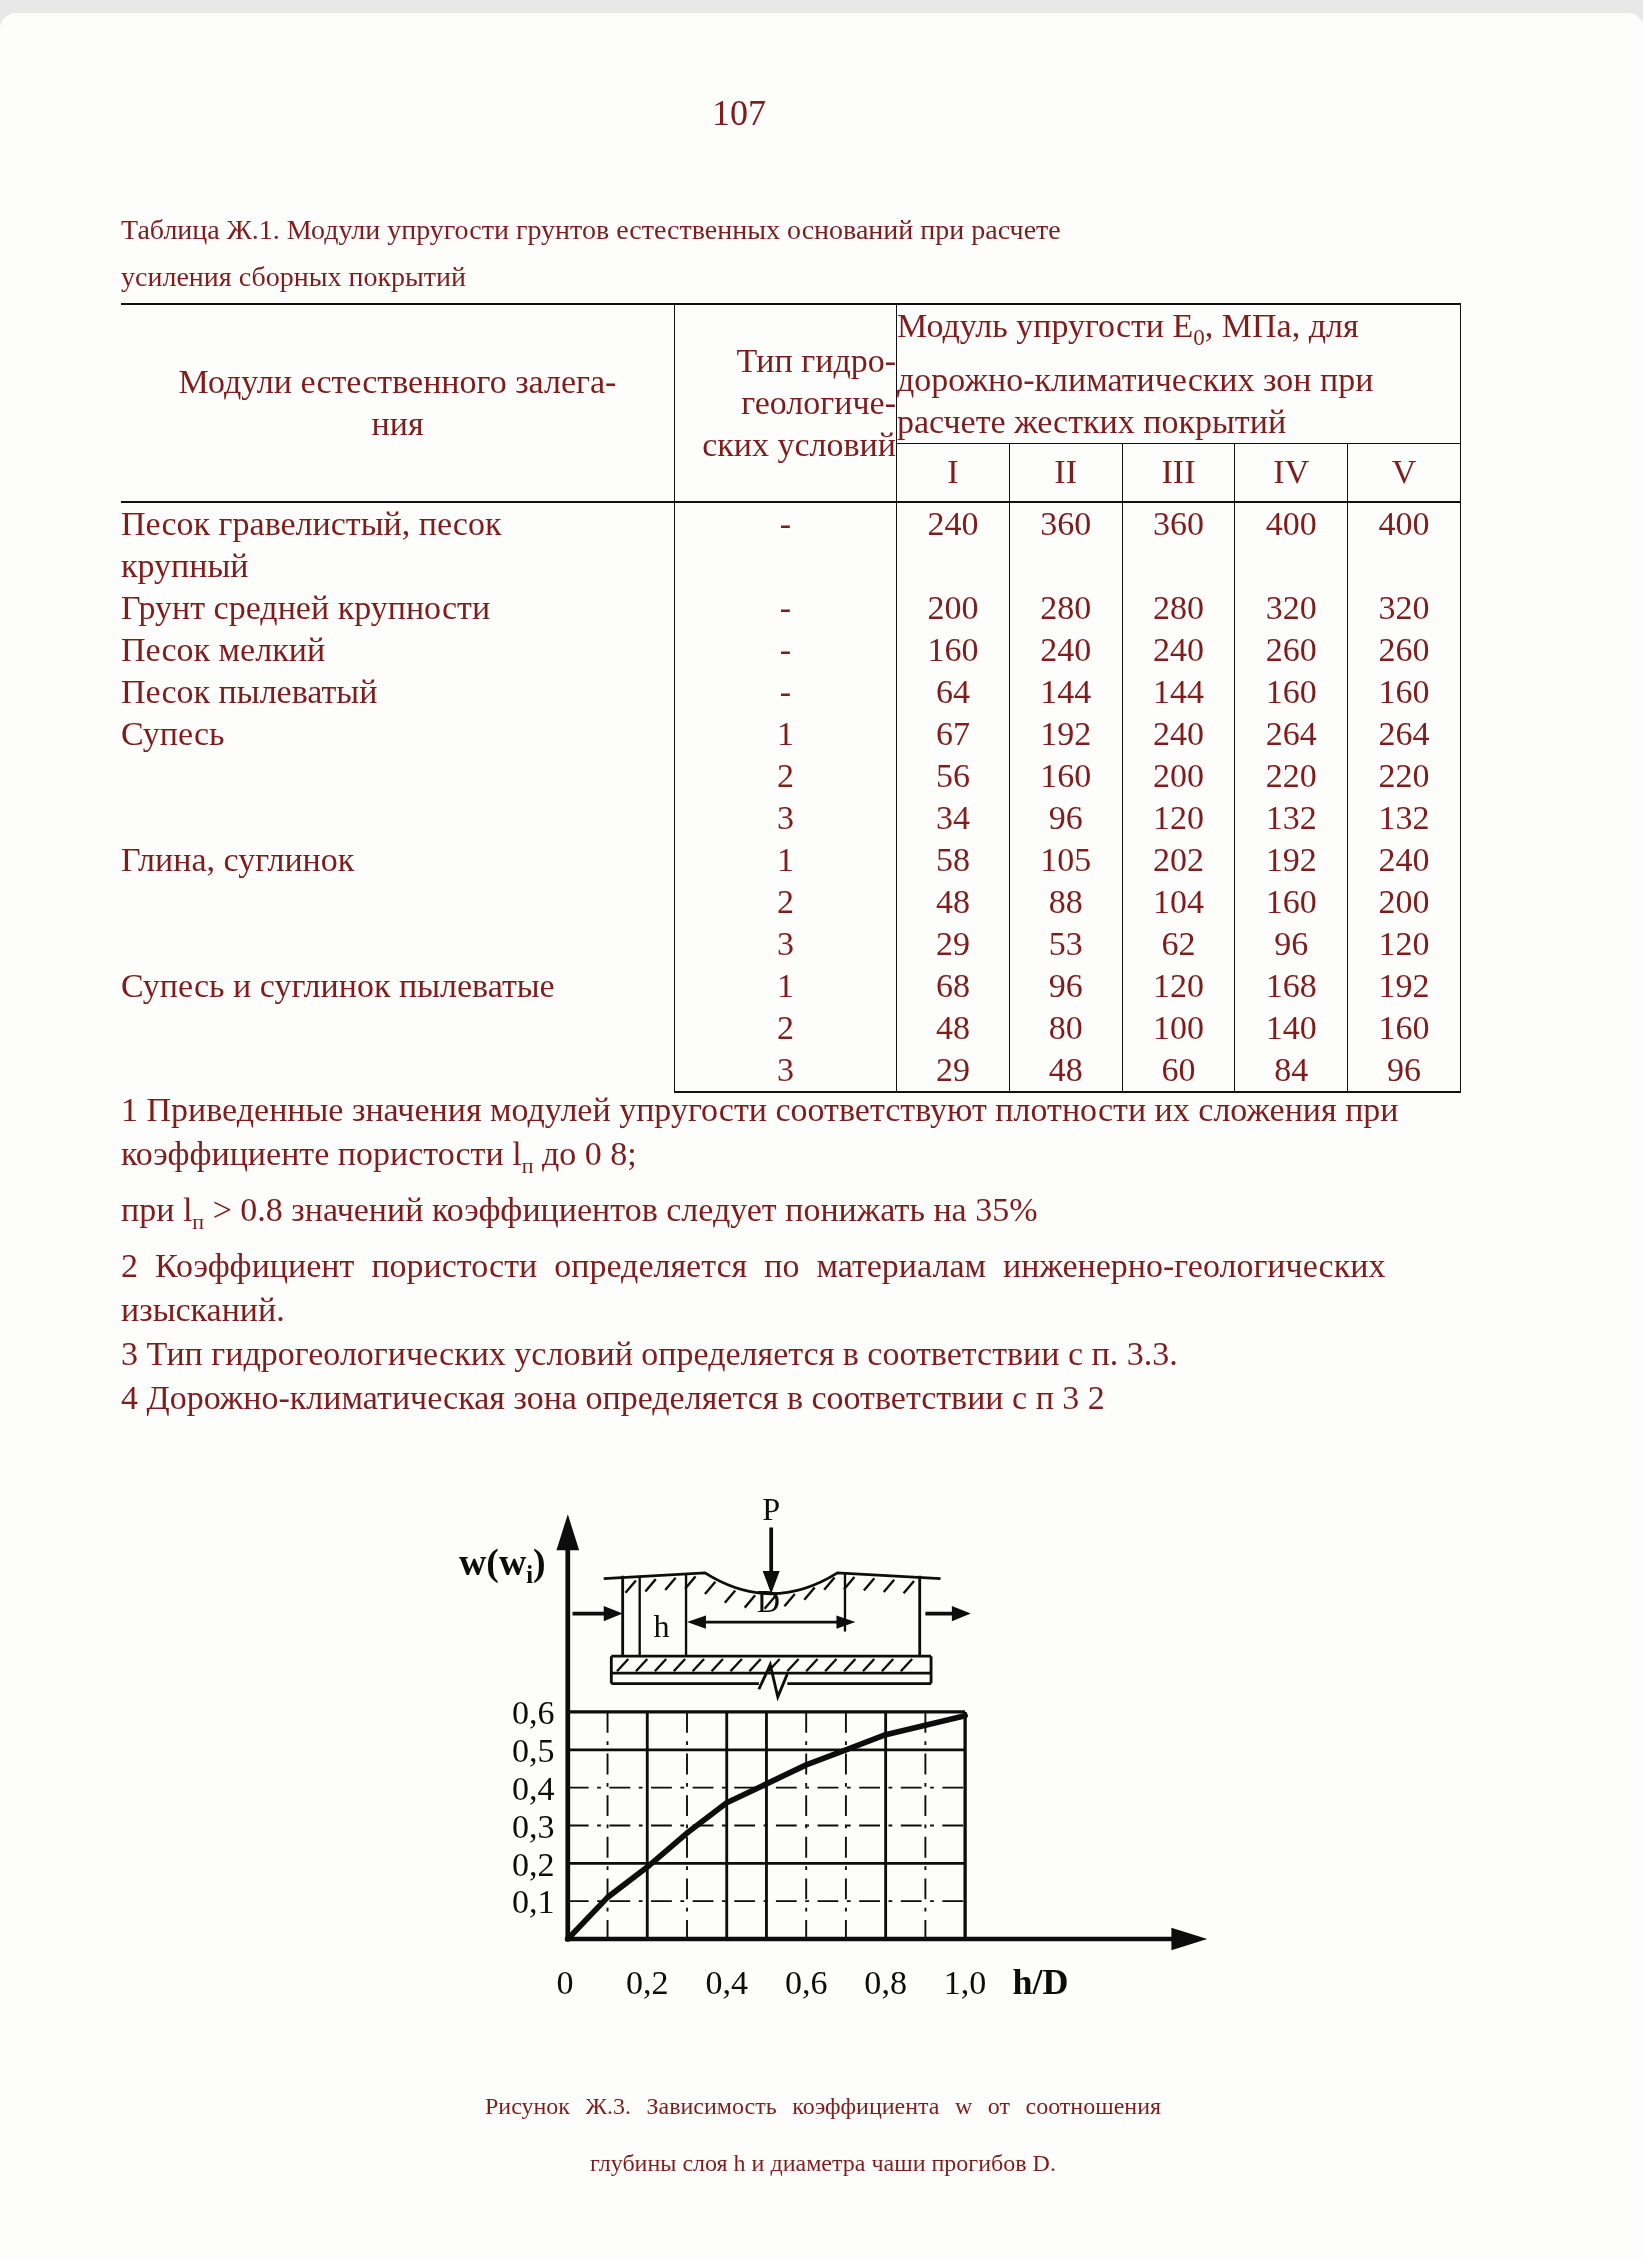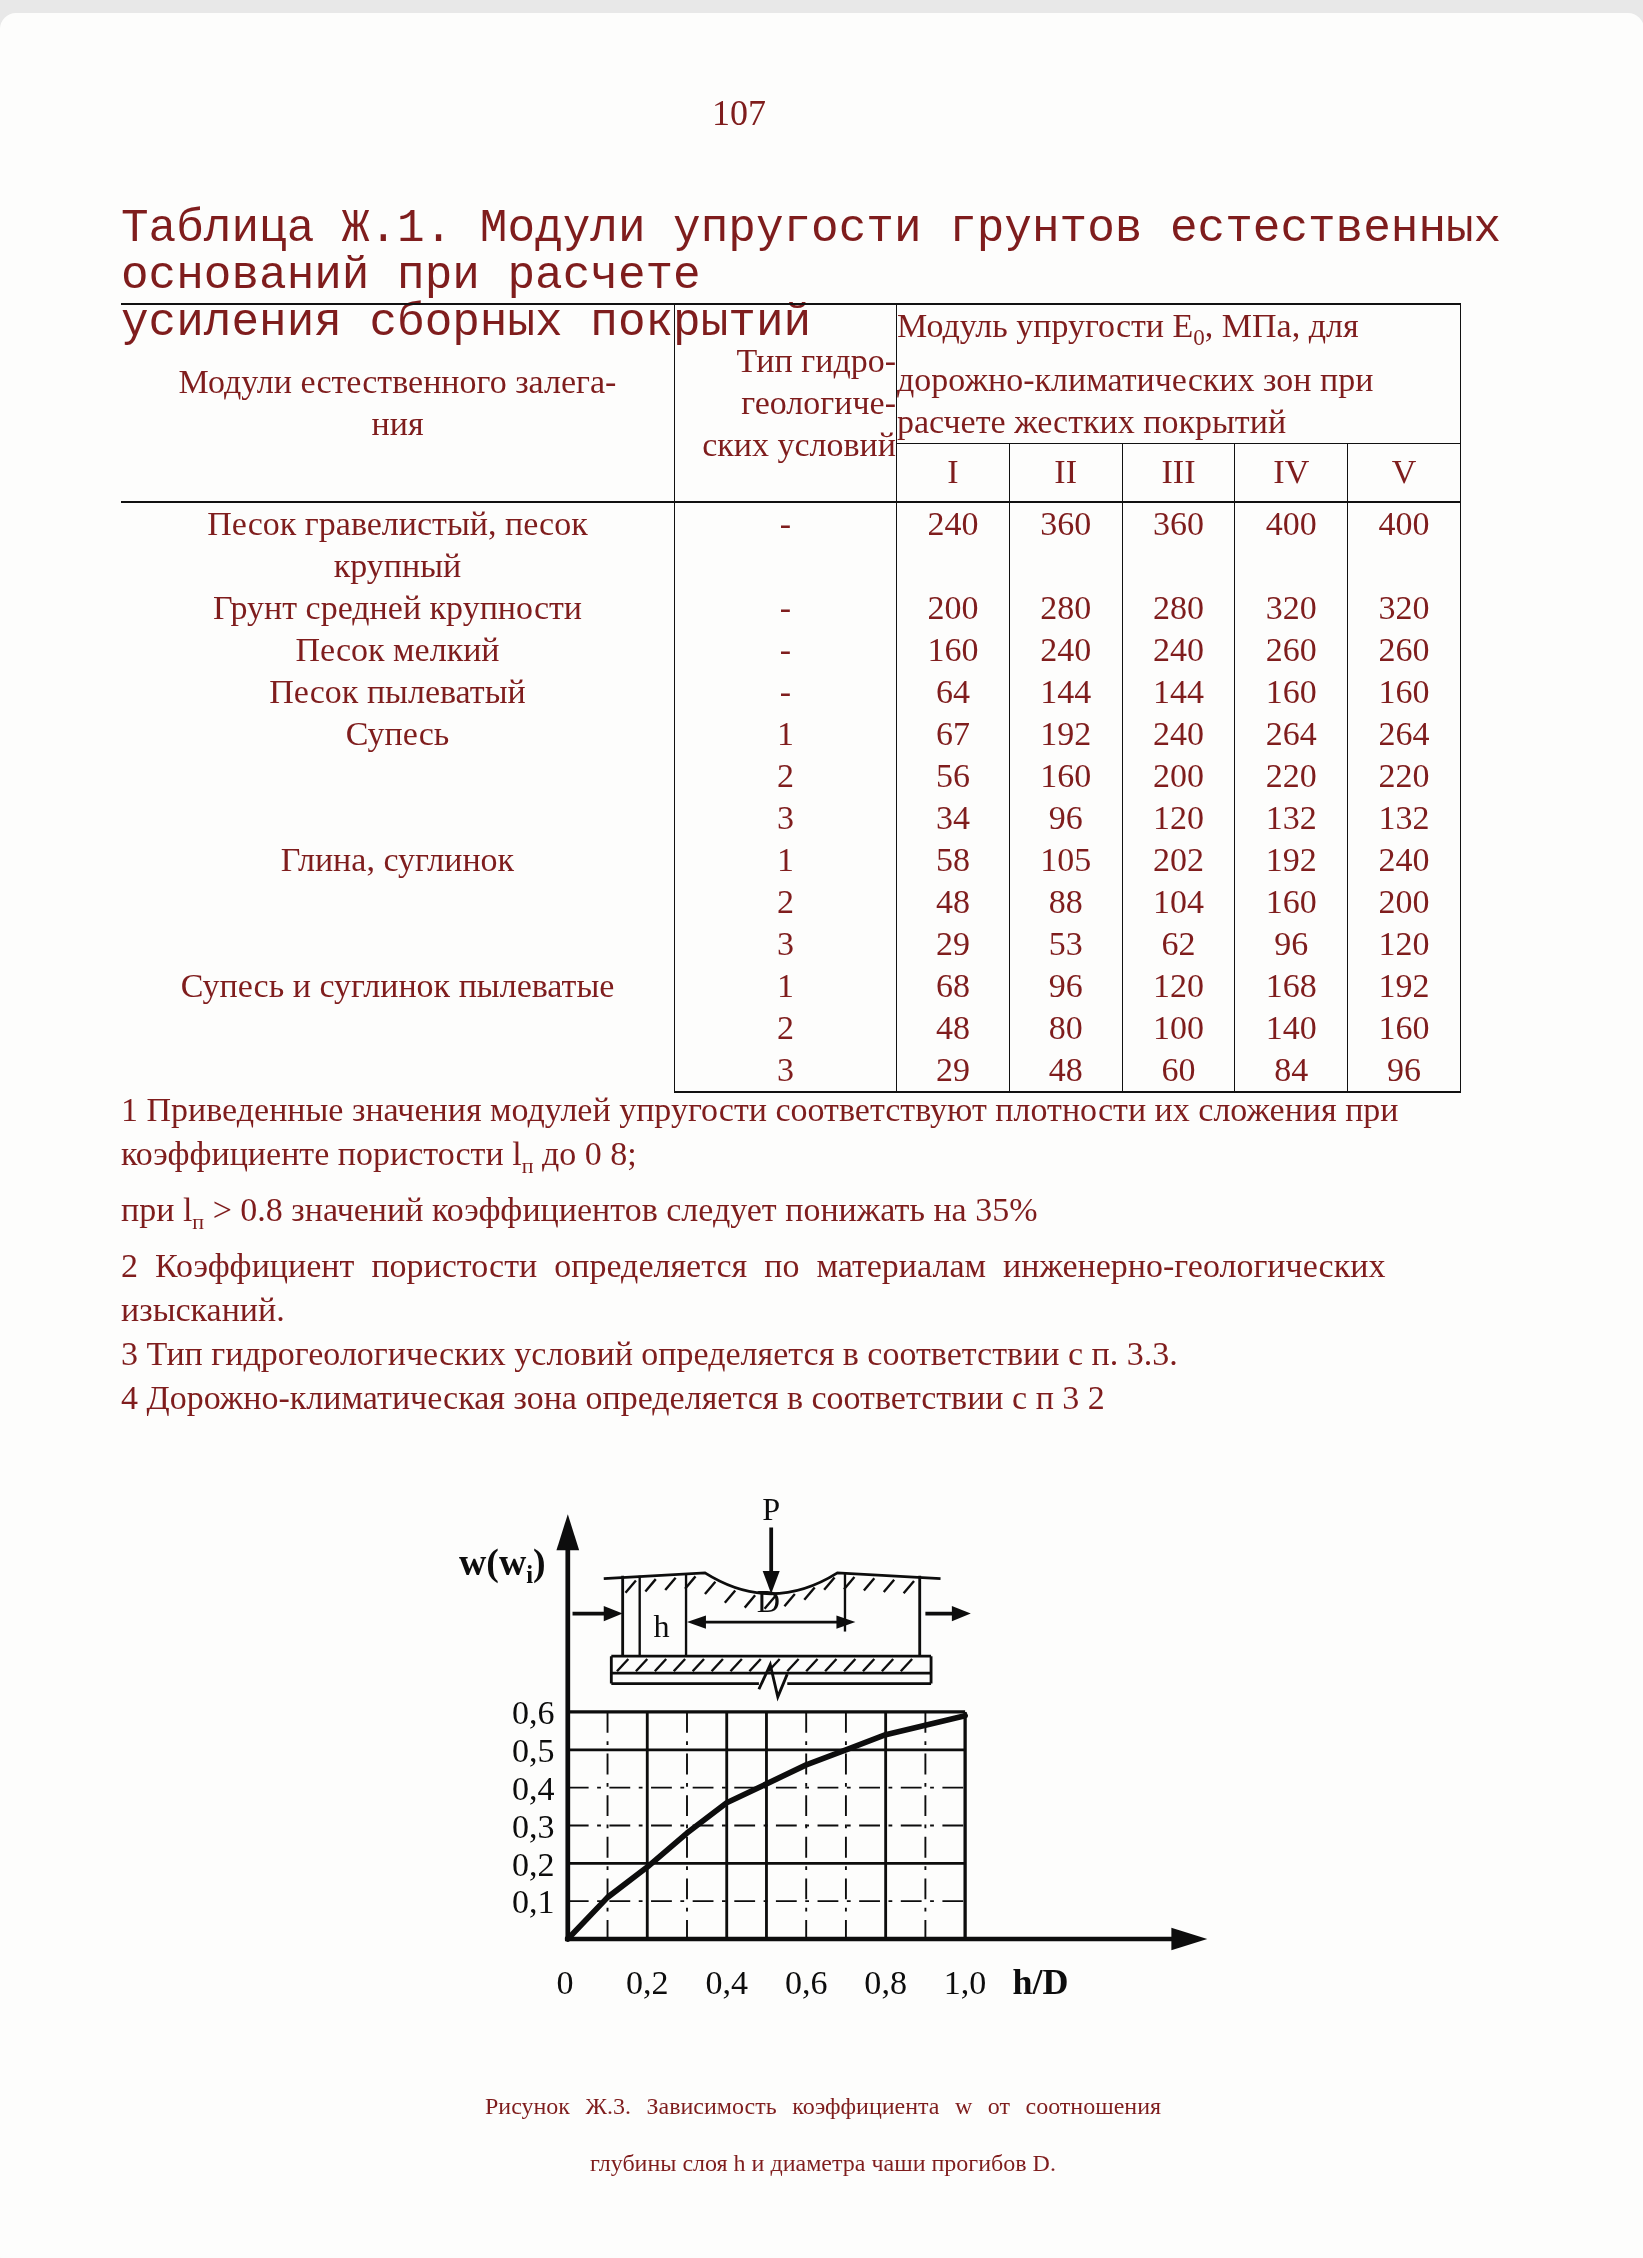--- a/index.html
+++ b/index.html
@@ -8,42 +8,42 @@
     width:1644px;height:2259px;
     margin:13px auto;
     background:#fdfdfc;
     font-family:"Liberation Serif","DejaVu Serif",serif;
     color:#7f1d1d;
     overflow:hidden;
     border-radius:16px;
   }
   .abs{position:absolute;}
   #page-number{left:712px;top:79px;font-size:36px;}
-  #doc-title{left:121px;top:193px;width:1401px;font-size:46px;line-height:47px;font-family:Liberation Mono, monospace;}
+  #doc-title{left:121px;top:193px;width:1401px;font-size:28px;line-height:47px;}
 
   
   #main-table{
     position:absolute;left:121px;top:290px;width:1340px;
     border-collapse:collapse;table-layout:fixed;
   }
   #main-table td{
     padding:0;font-size:34px;line-height:42px;vertical-align:top;
     overflow:hidden;
   }
   .bt{border-top:2.8px solid #111;}
   .hdr-soil{width:553px;border-right:1.9px solid #111;border-bottom:2.8px solid #111;
             text-align:center;vertical-align:middle!important;height:193px;}
   .hdr-type{width:221px;border-right:1.9px solid #111;border-bottom:2.8px solid #111;
             text-align:right;vertical-align:middle!important;}
   .hdr-merged{border-bottom:1.9px solid #111;border-right:1.9px solid #111;
             text-align:left;height:134px;vertical-align:middle!important;}
   .hdr-zone{border-left:1.9px solid #111;border-bottom:2.8px solid #111;
             text-align:center;height:57px;vertical-align:middle!important;font-size:36px;}
   .hdr-zone:last-child{border-right:1.9px solid #111;}
-  td.c-soil{border-right:1.9px solid #111;text-align:center;padding-left:9.5px;}
+  td.c-soil{border-right:1.9px solid #111;text-align:left;padding-left:9.5px;}
   td.c-type{border-right:1.9px solid #111;text-align:center;}
   td.c-val{border-right:1.9px solid #111;text-align:center;}
   tr.body-row{height:42px;}
   tr.last-row td.c-type, tr.last-row td.c-val{border-bottom:2.8px solid #111;}
   sub.s0{font-size:23px;}
 
   
   #notes{left:121px;top:1075px;width:1344px;font-size:34px;}
   #notes .nline{line-height:44px;white-space:nowrap;}
   #notes .wspread{word-spacing:8.5px;}

